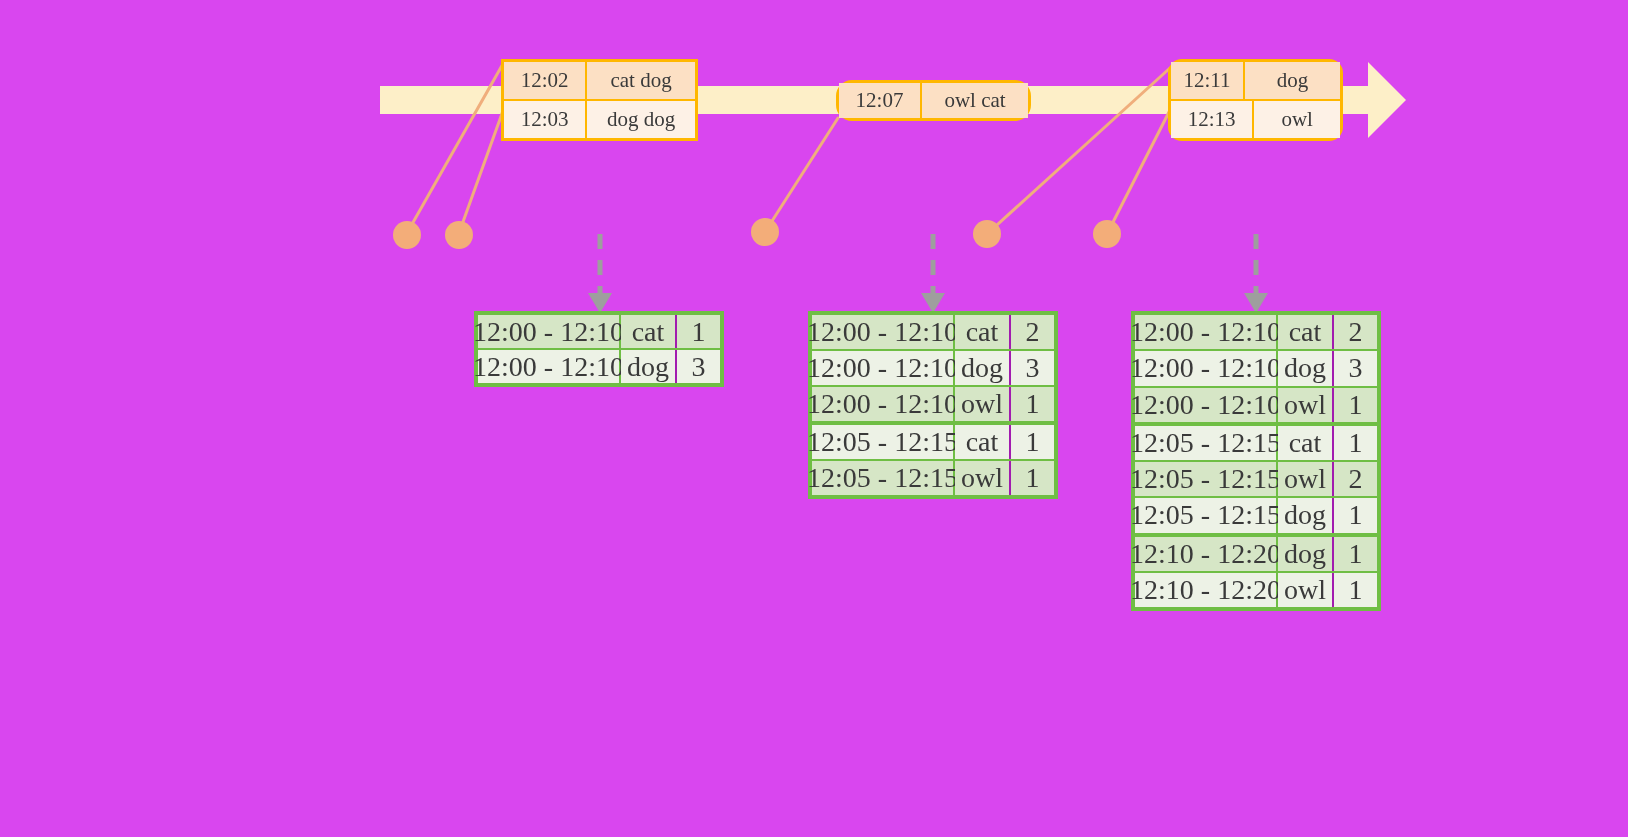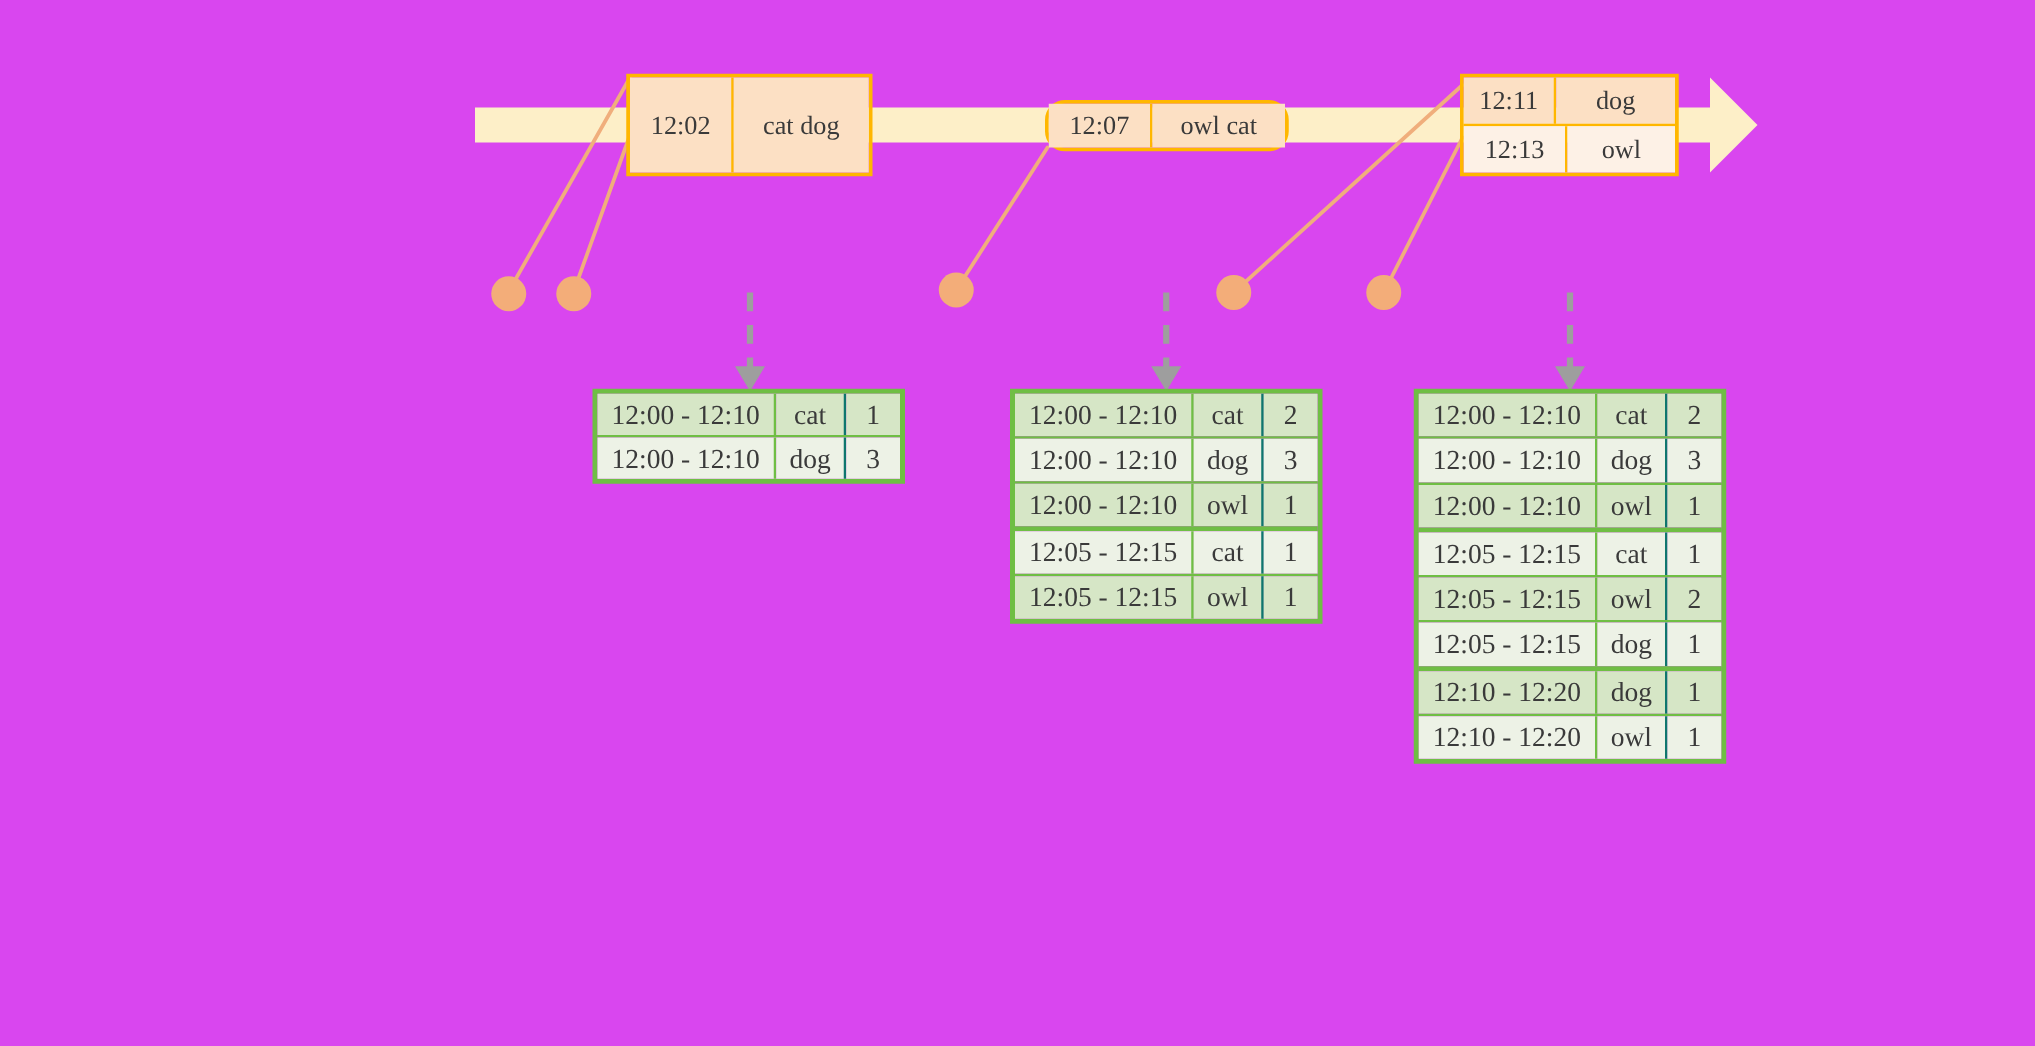--- a/index.html
+++ b/index.html
@@ -70,27 +70,27 @@
   .res-row + .res-row {
     border-top: 2px solid #6FBE44;
   }
   .res-row.group-end + .res-row {
     border-top: 4px solid #6FBE44;
   }
   .res-cell {
     display: flex;
     align-items: center;
     justify-content: center;
-    font-size: 22px;
+    font-size: 28px;
     color: #3a3a3a;
     box-sizing: border-box;
     white-space: nowrap;
   }
   .res-cell.window { border-right: 2px solid #6FBE44; }
-  .res-cell.key    { border-right: 2px solid #0f766e; }
+  .res-cell.key    { border-right: 2px solid #a21caf; }
   .res-row.shade-a .res-cell { background: #D6E6C6; }
   .res-row.shade-b .res-cell { background: #EDF2E6; }
 </style>
 </head>
 <body>
 
 <div id="canvas">
 
   <svg id="svg-layer" viewBox="0 0 1628 837" xmlns="http://www.w3.org/2000/svg">
 
@@ -124,30 +124,34 @@
       <path d="M 921 293 L 945 293 L 933 313 Z"></path>
       <path d="M 1244 293 L 1268 293 L 1256 313 Z"></path>
     </g>
   </svg>
 
   <div class="event-box" style="left:501px; top:59px; width:197px; height:82px;">
     <div class="event-row shade-a">
       <div class="event-cell time" style="width:84px;">12:02</div>
       <div class="event-cell words" style="width:109px;">cat dog</div>
     </div>
+    <div class="event-row shade-b">
+      <div class="event-cell time" style="width:84px;">12:03</div>
+      <div class="event-cell words" style="width:109px;">dog dog</div>
+    </div>
   </div>
 
   <div class="event-box" style="left:836px; top:80px; width:195px; height:41px;border-radius:16px;">
     <div class="event-row shade-a">
       <div class="event-cell time" style="width:83px;">12:07</div>
       <div class="event-cell words" style="width:106px;">owl cat</div>
     </div>
   </div>
 
-  <div class="event-box" style="left:1168px; top:59px; width:175px; height:82px;">
+  <div class="event-box" style="left:1168px; top:59px; width:175px; height:82px;border-radius:14px;">
     <div class="event-row shade-a">
       <div class="event-cell time" style="width:74px;">12:11</div>
       <div class="event-cell words" style="width:95px;">dog</div>
     </div>
     <div class="event-row shade-b">
       <div class="event-cell time" style="width:92px;">12:13</div>
       <div class="event-cell words" style="width:95px;">owl</div>
     </div>
   </div>
 

